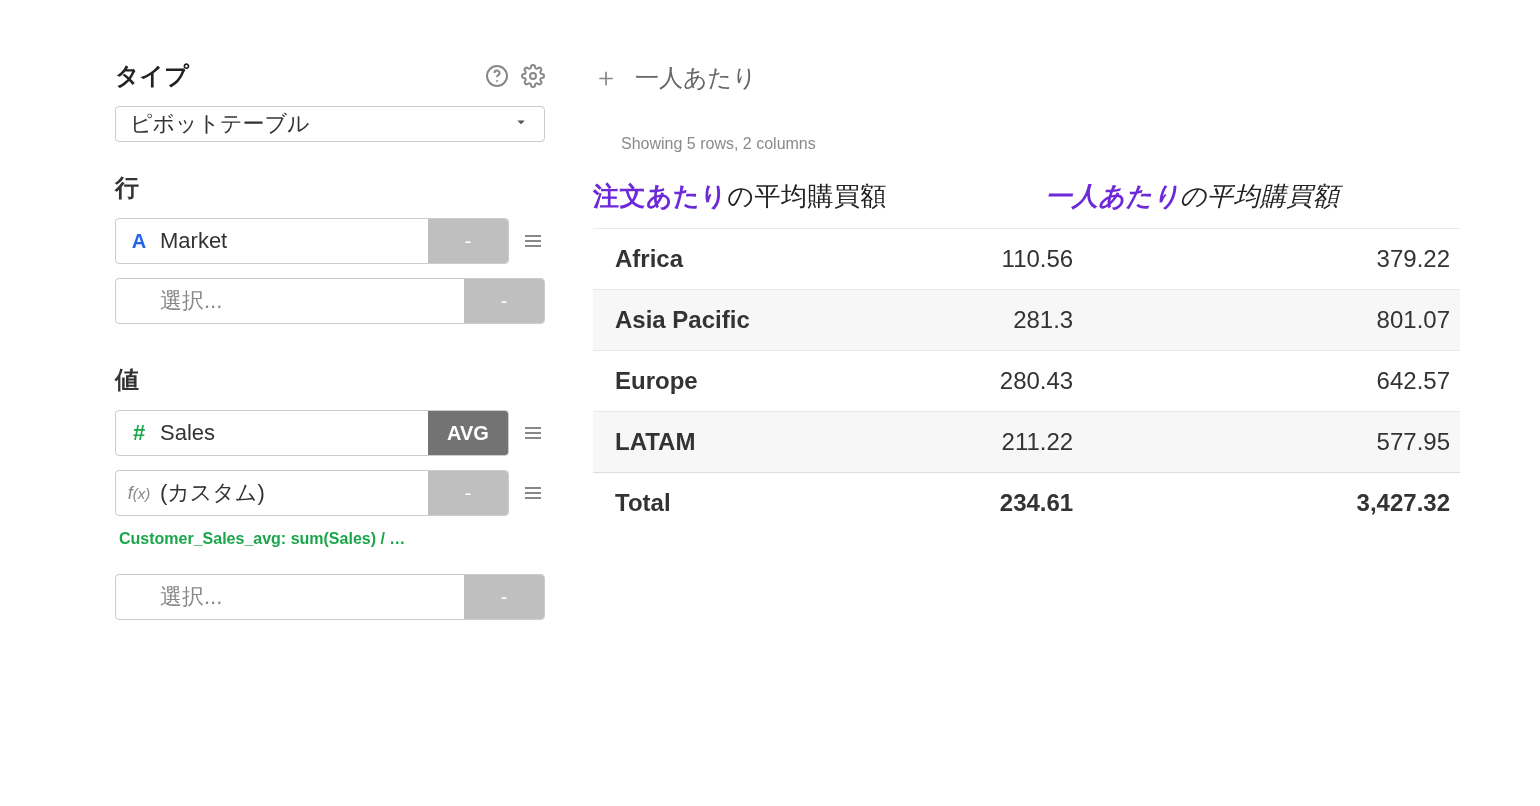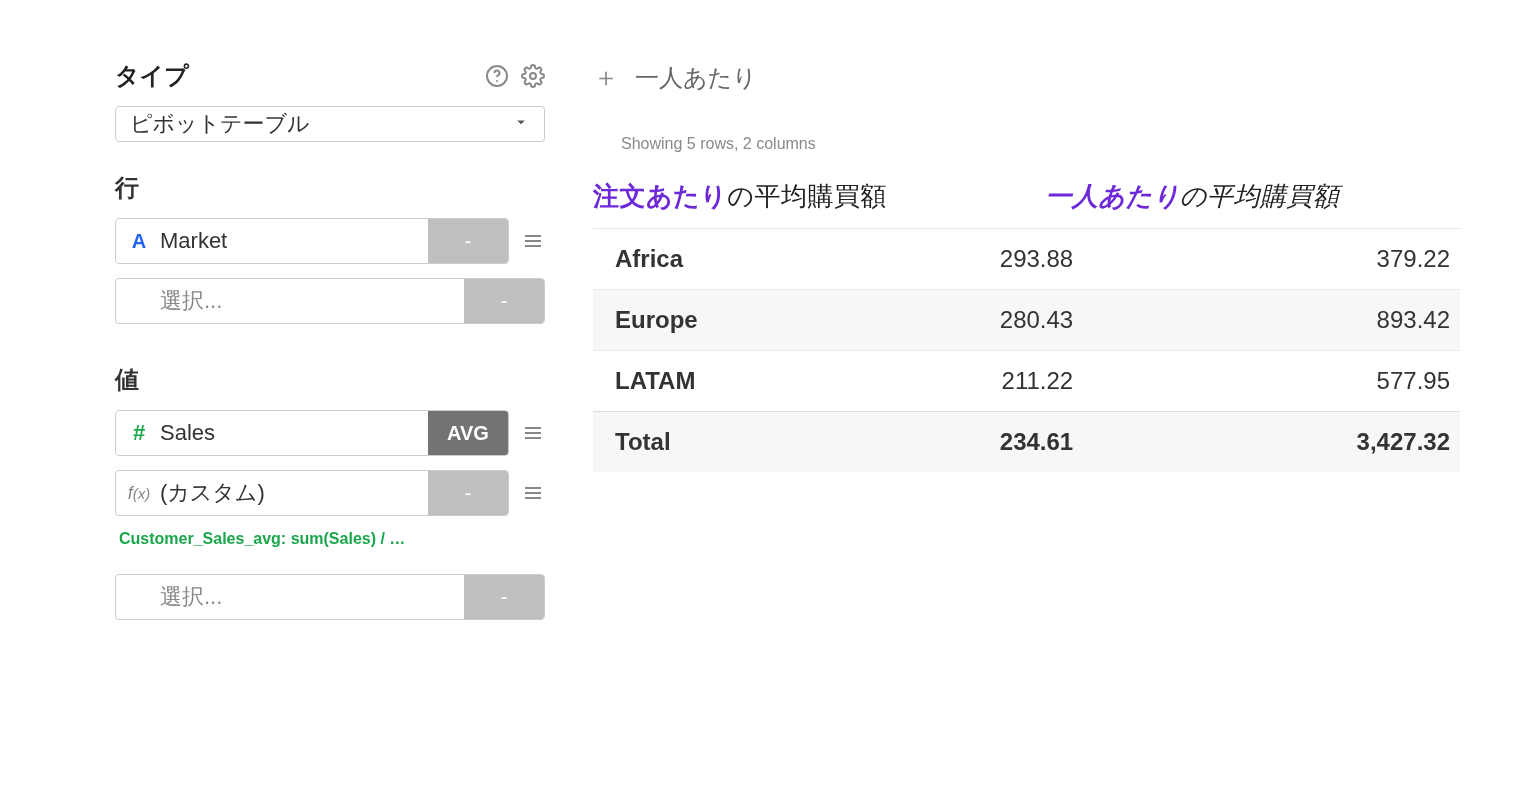--- a/index.html
+++ b/index.html
@@ -295,27 +295,32 @@
       <div class="col col2">
         <span class="highlight">一人あたり</span>
         <span class="rest">の平均購買額</span>
       </div>
     </div>
 
     <table class="pivot">
       <tbody id="pivot-body">
           <tr>
             <td class="name">Africa</td>
-            <td class="v1">293.88</td>
+            <td class="v1">110.56</td>
             <td class="v2">379.22</td>
+          </tr>
+          <tr>
+            <td class="name">Asia Pacific</td>
+            <td class="v1">281.3</td>
+            <td class="v2">801.07</td>
           </tr>
           <tr>
             <td class="name">Europe</td>
             <td class="v1">280.43</td>
-            <td class="v2">893.42</td>
+            <td class="v2">642.57</td>
           </tr>
           <tr>
             <td class="name">LATAM</td>
             <td class="v1">211.22</td>
             <td class="v2">577.95</td>
           </tr>
           <tr class="total">
             <td class="name">Total</td>
             <td class="v1">234.61</td>
             <td class="v2">3,427.32</td>

